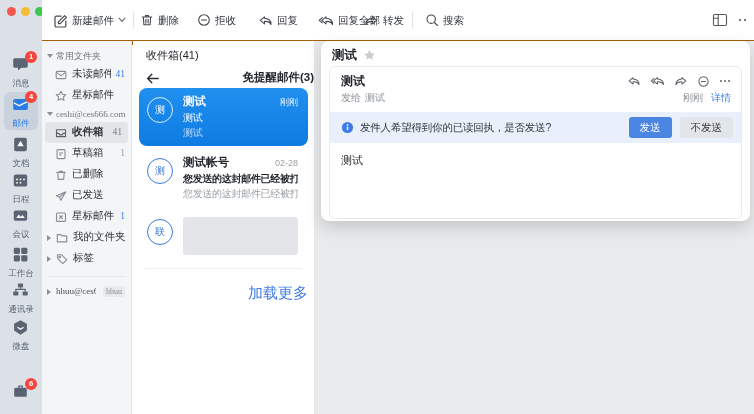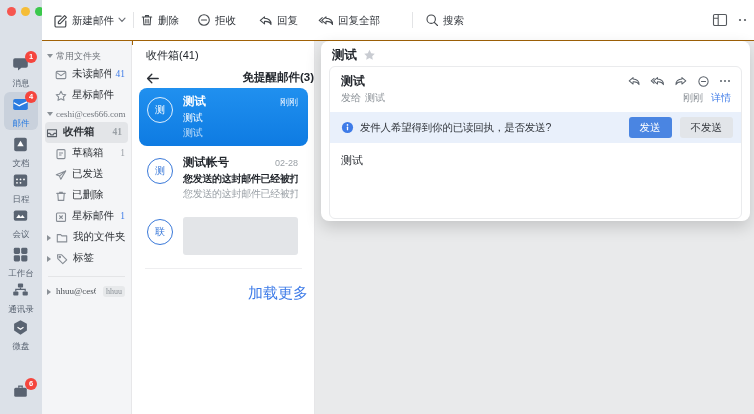--- a/index.html
+++ b/index.html
@@ -27,21 +27,21 @@
   .tb-sep{position:absolute;top:12px;width:1px;height:16px;background:#e3e4e6;}
 
   
   .folders{position:absolute;left:42px;top:41px;width:90px;bottom:0;background:#f4f5f7;border-right:1px solid #e7e7e9;padding-top:7px;box-sizing:border-box;font-family:Liberation Serif, serif;}
   .f-sec{height:16px;display:flex;align-items:center;gap:3px;padding-left:5px;font-size:9px;color:#70757c;white-space:nowrap;overflow:hidden;}
   .f-row{height:21px;display:flex;align-items:center;gap:5px;padding:0 6px 0 13px;font-size:10.5px;color:#2e3237;white-space:nowrap;}
   .f-row.sub{padding-left:5px;}
   .f-row .flabel{flex:1;overflow:hidden;}
   .f-count{font-size:9.5px;color:#3e7be8;}
   .f-count.gray{color:#9aa0a6;}
-  .f-row.active{background:#e3e5e8;border-radius:4px;margin:0 3px;padding-left:1px;font-weight:bold;}
+  .f-row.active{background:#e3e5e8;border-radius:4px;margin:0 3px;padding-left:10px;font-weight:bold;}
   .caret-d{width:0;height:0;border-left:3px solid transparent;border-right:3px solid transparent;border-top:4px solid #8b9197;}
   .caret-r{width:0;height:0;border-top:3px solid transparent;border-bottom:3px solid transparent;border-left:4px solid #8b9197;flex:none;}
   .f-div{border-top:1px solid #e4e5e7;margin:7px 6px 4px 6px;}
   .acct2{font-size:9px;color:#4a4f55;}
   .acct-badge{background:#e7e9eb;color:#8b9197;font-size:8px;border-radius:3px;padding:1px 3px;margin-left:2px;}
 
   
   .maillist{position:absolute;left:133px;top:41px;width:182px;bottom:0;background:#fff;border-right:1px solid #e6e6e8;box-sizing:border-box;}
   .ml-header{padding:8px 0 0 13px;font-size:11px;color:#23272d;}
   .ml-back{display:flex;align-items:center;gap:7px;margin:9px 0 3px 13px;font-size:11.5px;font-weight:bold;color:#23272d;justify-content:space-between;}
@@ -224,20 +224,28 @@
     </div>
     <div class="tb-item" style="left:276px">
       <span>
           <svg width="16" height="13" viewBox="0 0 16 13" stroke="#44484d" stroke-width="1.1" fill="none" stroke-linejoin="round">
             <path d="M4.6 3.4L1.2 6.3l3.4 2.9"></path>
             <path d="M8 2.8L3.8 6.3 8 9.8V7.4c3.3-.2 5.4.8 6.5 3 .2-3.7-2.3-6-6.5-6.1z"></path>
           </svg>
         </span>
       <span>回复全部</span>
     </div>
+    <div class="tb-item" style="left:322px">
+      <span>
+          <svg width="15" height="13" viewBox="0 0 15 13" stroke="#44484d" stroke-width="1.1" fill="none" stroke-linejoin="round">
+            <path d="M8.5 2.8l4.2 3.5-4.2 3.5V7.4c-3.3-.2-5.4.8-6.5 3-.2-3.7 2.3-6 6.5-6.1z"></path>
+          </svg>
+        </span>
+      <span>转发</span>
+    </div>
     <div class="tb-sep" style="left:370px"></div>
     <div class="tb-item" style="left:383px">
       <span>
           <svg width="14" height="14" viewBox="0 0 14 14" stroke="#44484d" stroke-width="1.1" fill="none" stroke-linecap="round">
             <circle cx="6.2" cy="6.2" r="4.2"></circle>
             <path d="M9.3 9.3l3.2 3.2"></path>
           </svg>
         </span>
       <span>搜索</span>
     </div>
@@ -301,34 +309,34 @@
           <svg width="12" height="12" viewBox="0 0 12 12" stroke="#878d95" stroke-width="1.1" fill="none">
             <rect x="2" y="1.6" width="8" height="9" rx="1"></rect>
             <path d="M4 5h4M4 7h2.5"></path>
           </svg>
         </span>
       <span class="flabel">草稿箱</span>
       <span class="f-count gray">1</span>
     </div>
     <div class="f-row">
       <span>
+          <svg width="12" height="12" viewBox="0 0 12 12" stroke="#878d95" stroke-width="1.1" fill="none" stroke-linecap="round">
+            <path d="M1.8 3.4h8.4M4.7 3.4V2.2h2.6v1.2M2.8 3.8l.5 6.6h5.4l.5-6.6"></path>
+          </svg>
+        </span>
+      <span class="flabel">已删除</span>
+    </div>
+    <div class="f-row">
+      <span>
           <svg width="12" height="12" viewBox="0 0 12 12" stroke="#878d95" stroke-width="1.1" fill="none" stroke-linejoin="round">
             <path d="M10.7 1.9L1.3 5.8l3.2 1.3 1.3 3.2z"></path>
             <path d="M4.5 7.1l6.2-5.2"></path>
           </svg>
         </span>
       <span class="flabel">已发送</span>
-    </div>
-    <div class="f-row">
-      <span>
-          <svg width="12" height="12" viewBox="0 0 12 12" stroke="#878d95" stroke-width="1.1" fill="none" stroke-linecap="round">
-            <path d="M1.8 3.4h8.4M4.7 3.4V2.2h2.6v1.2M2.8 3.8l.5 6.6h5.4l.5-6.6"></path>
-          </svg>
-        </span>
-      <span class="flabel">已删除</span>
     </div>
     <div class="f-row">
       <span>
           <svg width="12" height="12" viewBox="0 0 12 12" stroke="#878d95" stroke-width="1.1" fill="none">
             <rect x="1.5" y="2" width="9" height="8.4" rx="1"></rect>
             <path d="M4.3 4.5l3.4 3.4M7.7 4.5L4.3 7.9"></path>
           </svg>
         </span>
       <span class="flabel">星标邮件</span>
       <span class="f-count">1</span>

